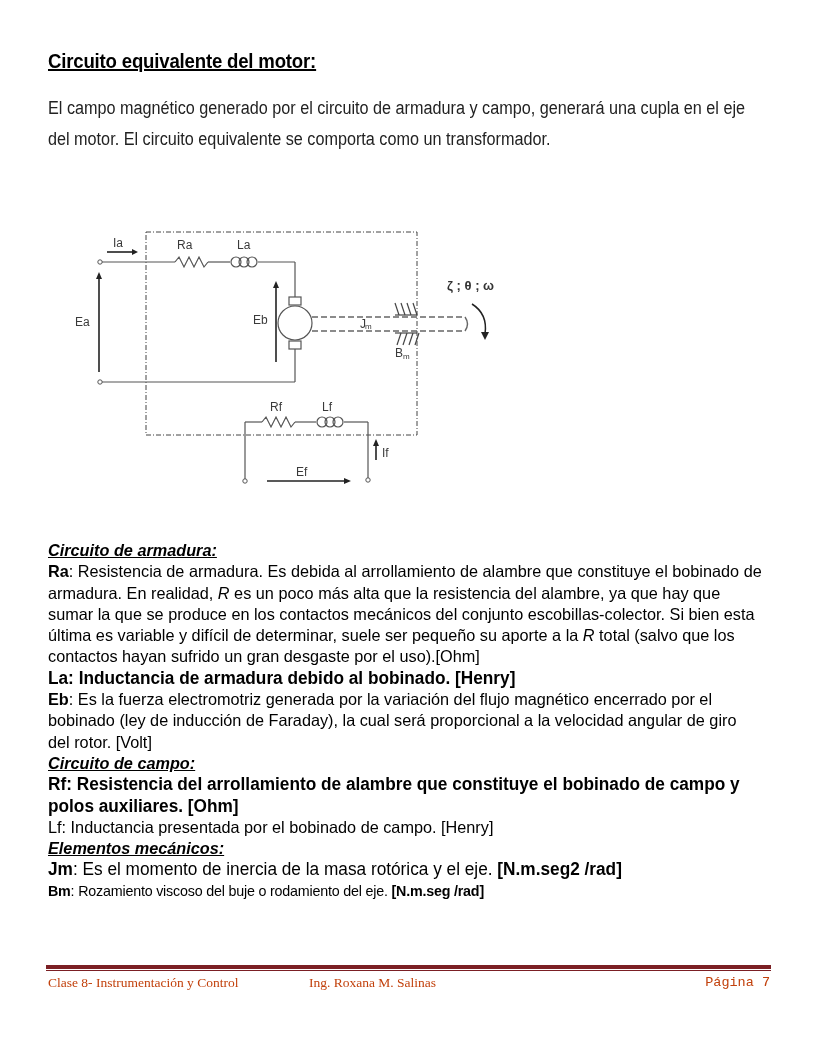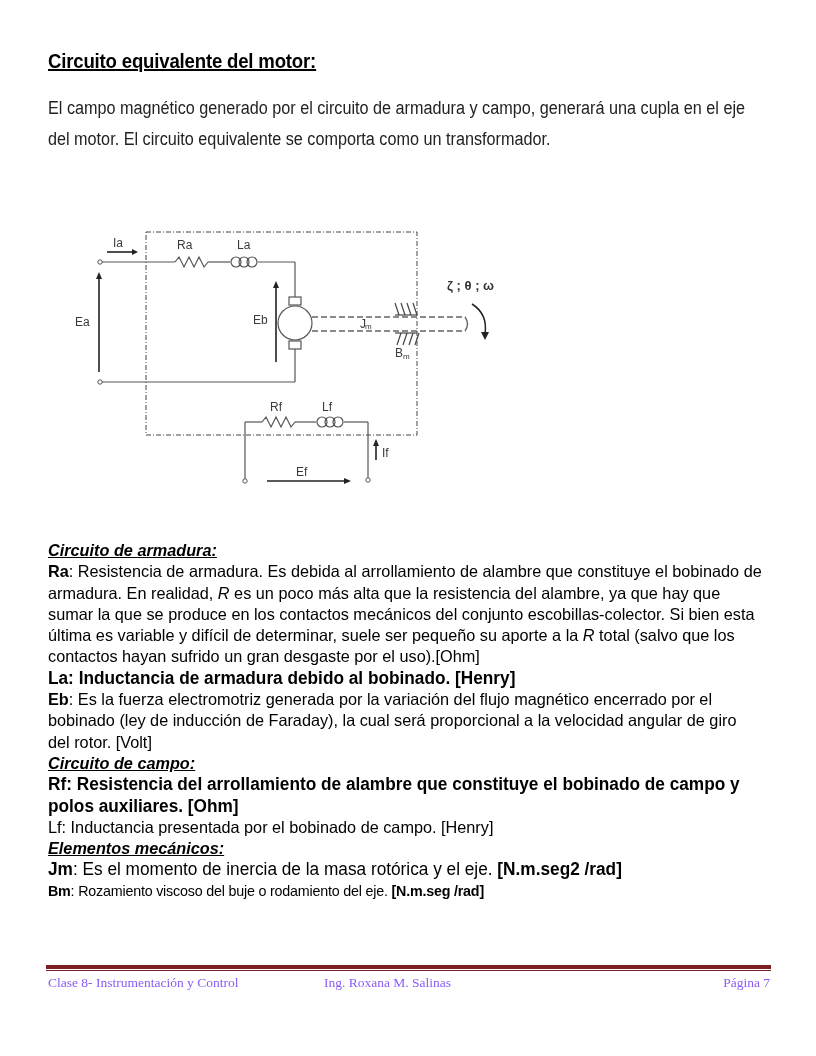--- a/index.html
+++ b/index.html
@@ -28,26 +28,26 @@
   .body-text p { margin: 0; }
   .sec-head { font-weight: bold; font-style: italic; text-decoration: underline; }
   .b { font-weight: bold; }
   .i { font-style: italic; }
   .bold-line { font-weight: bold; font-size: 17.5px; }
   .small-line { font-size: 14.5px; letter-spacing: -0.2px; }
   .footer-rule-thick { position: absolute; left: 46px; top: 965px; width: 725px; height: 4px; background: #7b1f24; }
   .footer-rule-thin { position: absolute; left: 46px; top: 970px; width: 725px; height: 1px; background: #7b1f24; }
   .footer {
     position: absolute; left: 48px; top: 975px; width: 722px; height: 18px;
-    font-family: "Liberation Serif", serif; font-size: 13.5px; color: #8b5cf6;
+    font-family: "Liberation Serif", serif; font-size: 13.5px; color: #c2410c;
   }
   .footer span { position: absolute; top: 0; white-space: nowrap; }
   .f-left { left: 0; }
-  .f-mid { left: 276px; }
-  .f-right { right: 0; }
+  .f-mid { left: 261px; }
+  .f-right { right: 0; font-family: Liberation Mono, monospace; }
 </style>
 </head>
 <body>
 
 <div class="page">
 
   <div class="title">Circuito equivalente del motor:</div>
 
   <div class="intro">El campo magnético generado por el circuito de armadura y campo, generará una cupla en el eje del motor. El circuito equivalente se comporta como un transformador.</div>
 

